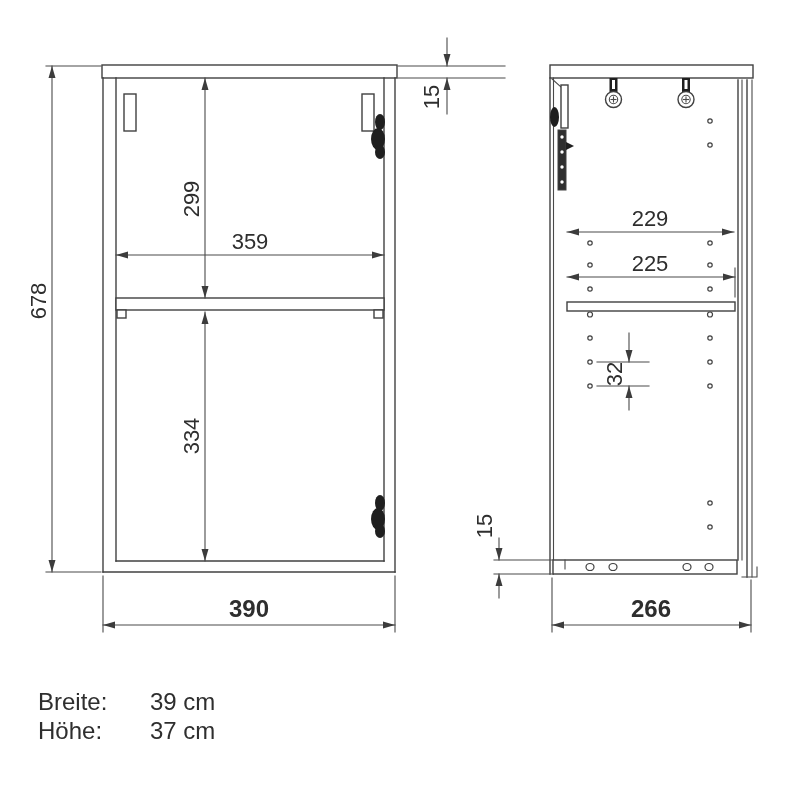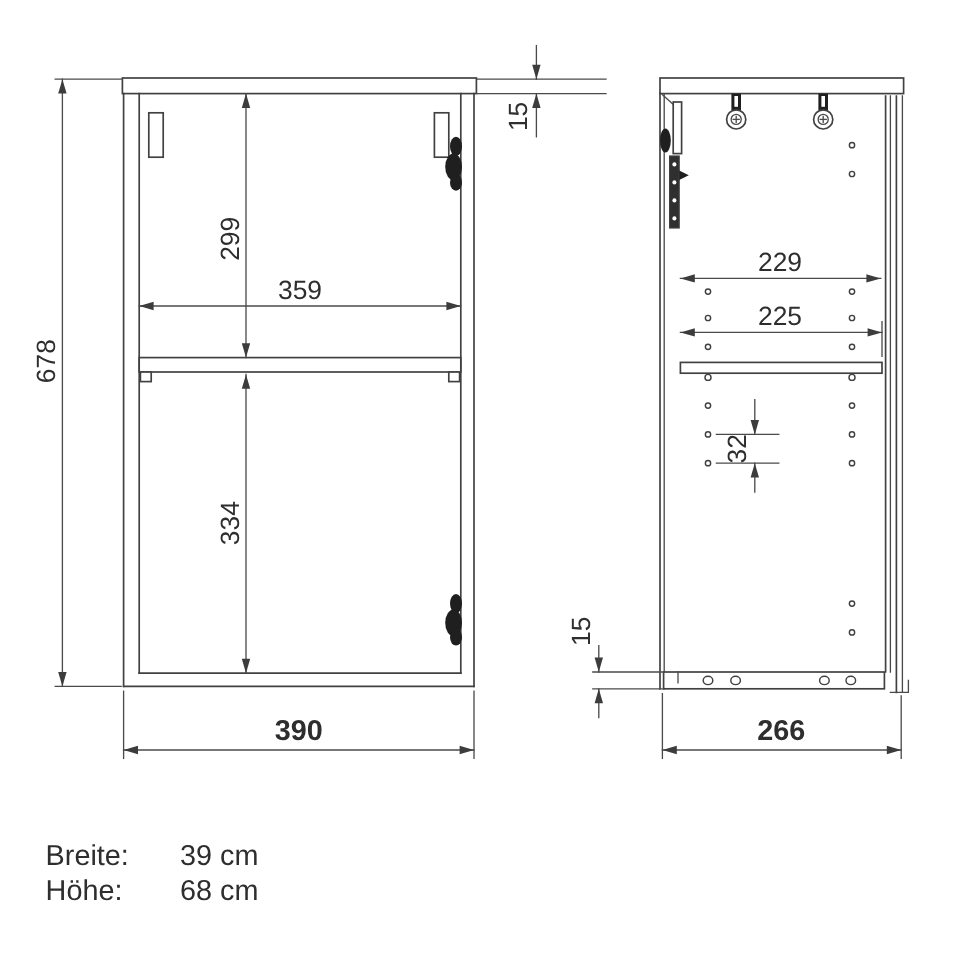--- a/index.html
+++ b/index.html
@@ -15,21 +15,21 @@
   .wht   { fill:#ffffff; stroke:none; }
   .arr   { fill:#3c3c3c; stroke:none; }
   .hole  { fill:#ffffff; stroke:#414141; stroke-width:1.2; }
   .dim   { stroke:#4a4a4a; stroke-width:1.1; fill:none; stroke-linecap:square; }
   text.dimtxt {
     font-family:"Liberation Sans", sans-serif; font-size:22px; fill:#2e2e2e;
   }
   text.dimbold { font-size:24px; font-weight:bold; }
   .specs {
     position:absolute; left:38px; top:687px;
-    font-size:24px; color:#2e2e2e; line-height:29px;margin-top:12px;
+    font-size:24px; color:#2e2e2e; line-height:29px;
   }
   .spec-row { white-space:nowrap; }
   .spec-label { display:inline-block; width:112px; }
   .spec-value { display:inline-block; }
 </style>
 </head>
 <body>
 
 <div class="page">
 
@@ -222,17 +222,17 @@
     <polygon class="arr" points="751,625 739,621.5 739,628.5"></polygon>
     <text class="dimtxt dimbold" x="651" y="617" text-anchor="middle">266</text>
   </g>
 </svg>
 
 <div class="specs">
   <div class="spec-row">
     <span class="spec-label">Breite:</span><span class="spec-value">39 cm</span>
   </div>
   <div class="spec-row">
-    <span class="spec-label">Höhe:</span><span class="spec-value">68 cm</span>
+    <span class="spec-label">Höhe:</span><span class="spec-value">37 cm</span>
   </div>
 </div>
 
 </div>
 
 </body></html>

